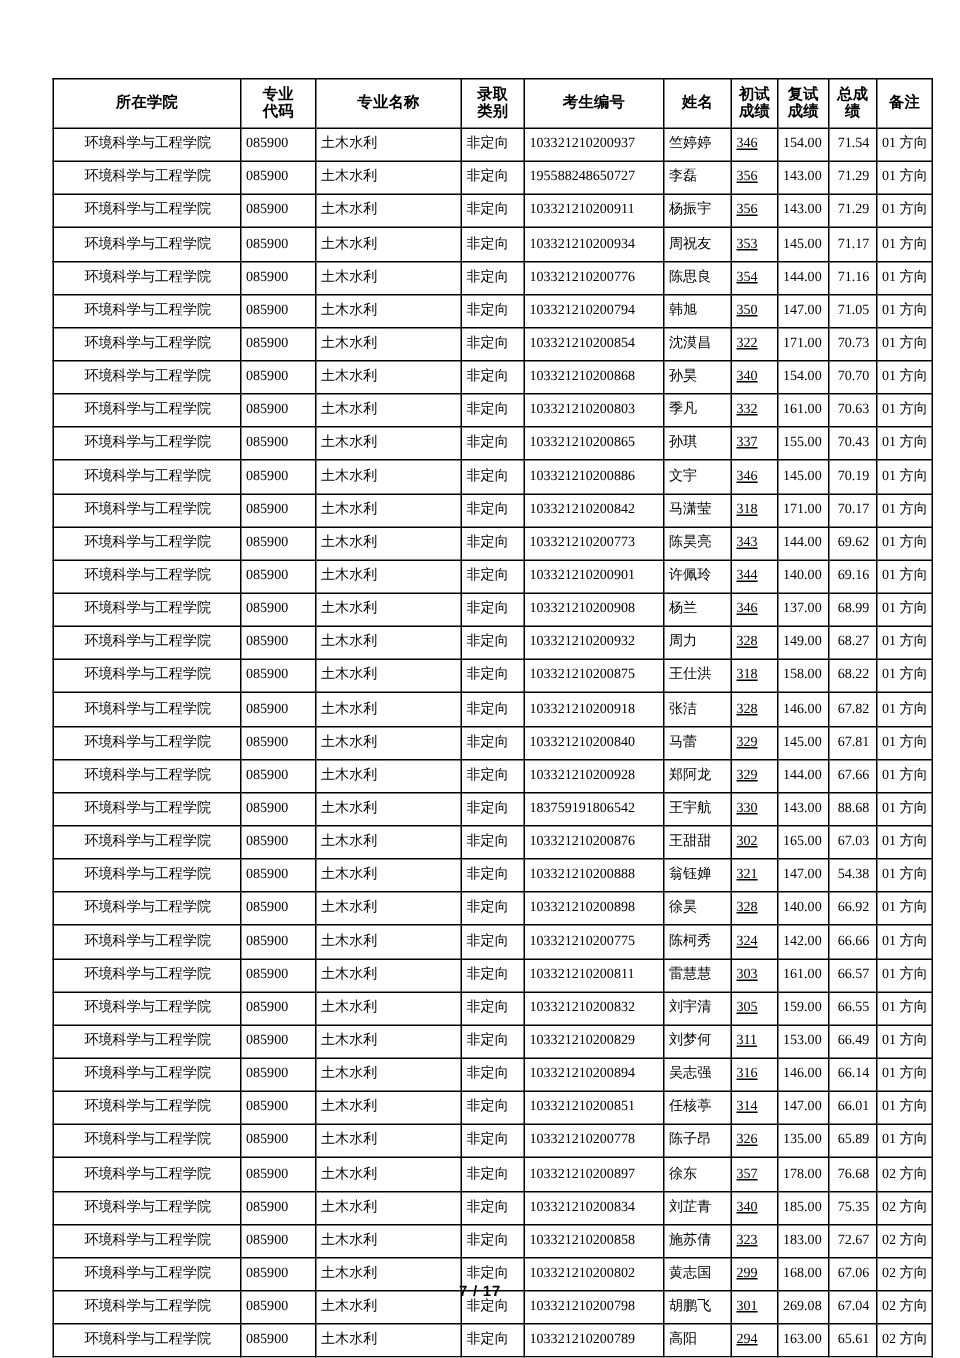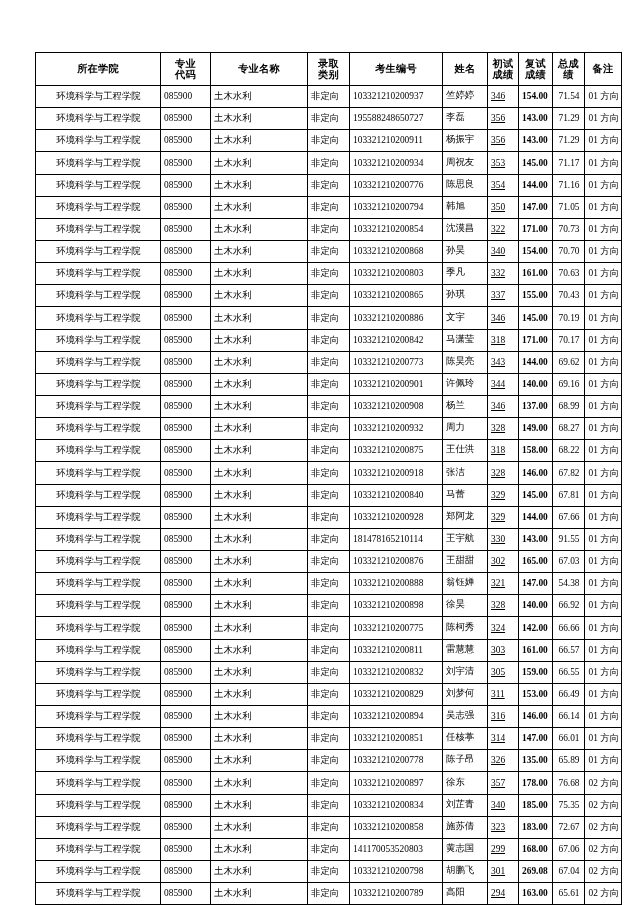--- a/index.html
+++ b/index.html
@@ -53,25 +53,25 @@
     padding: 0 2px 0 3px;
     white-space: nowrap;
     overflow: hidden;
     font-size: 9.4px;
   }
   td.c-college { text-align: center; }
   td.c-code    { text-align: left; }
   td.c-major   { text-align: left; }
   td.c-type    { }
   td.c-exam    { text-align: left; }
-  td.c-name    { text-align: left; font-family: Liberation Mono, monospace; }
+  td.c-name    { text-align: left; }
   td.c-first   { text-align: left; text-decoration: underline; }
-  td.c-second  { text-align: left; font-weight: bold; }
+  td.c-second  { text-align: left; }
   td.c-total   { text-align: center; }
-  td.c-remark  { text-align: right; }
+  td.c-remark  { text-align: left; }
 
   
   col.w-college { width: 125px; }
   col.w-code    { width: 50px; }
   col.w-major   { width: 97px; }
   col.w-type    { width: 42px; }
   col.w-exam    { width: 93px; }
   col.w-name    { width: 45px; }
   col.w-first   { width: 31px; }
   col.w-second  { width: 34px; }
@@ -385,25 +385,25 @@
           <td class="c-first">329</td>
           <td class="c-second">144.00</td>
           <td class="c-total">67.66</td>
           <td class="c-remark">01 方向</td>
         </tr>
         <tr>
           <td class="c-college">环境科学与工程学院</td>
           <td class="c-code">085900</td>
           <td class="c-major">土木水利</td>
           <td class="c-type">非定向</td>
-          <td class="c-exam">181478165210114</td>
+          <td class="c-exam">183759191806542</td>
           <td class="c-name">王宇航</td>
           <td class="c-first">330</td>
           <td class="c-second">143.00</td>
-          <td class="c-total">91.55</td>
+          <td class="c-total">88.68</td>
           <td class="c-remark">01 方向</td>
         </tr>
         <tr>
           <td class="c-college">环境科学与工程学院</td>
           <td class="c-code">085900</td>
           <td class="c-major">土木水利</td>
           <td class="c-type">非定向</td>
           <td class="c-exam">103321210200876</td>
           <td class="c-name">王甜甜</td>
           <td class="c-first">302</td>
@@ -553,21 +553,21 @@
           <td class="c-first">323</td>
           <td class="c-second">183.00</td>
           <td class="c-total">72.67</td>
           <td class="c-remark">02 方向</td>
         </tr>
         <tr>
           <td class="c-college">环境科学与工程学院</td>
           <td class="c-code">085900</td>
           <td class="c-major">土木水利</td>
           <td class="c-type">非定向</td>
-          <td class="c-exam">141170053520803</td>
+          <td class="c-exam">103321210200802</td>
           <td class="c-name">黄志国</td>
           <td class="c-first">299</td>
           <td class="c-second">168.00</td>
           <td class="c-total">67.06</td>
           <td class="c-remark">02 方向</td>
         </tr>
         <tr>
           <td class="c-college">环境科学与工程学院</td>
           <td class="c-code">085900</td>
           <td class="c-major">土木水利</td>
@@ -599,13 +599,14 @@
           <td class="c-exam">103321210200800</td>
           <td class="c-name">黄梦</td>
           <td class="c-first">302</td>
           <td class="c-second">147.00</td>
           <td class="c-total">64.33</td>
           <td class="c-remark">02 方向</td>
         </tr>
       </tbody>
   </table>
 
+  <div class="page-footer">7 / 17</div>
 </div>
 
 </body></html>

